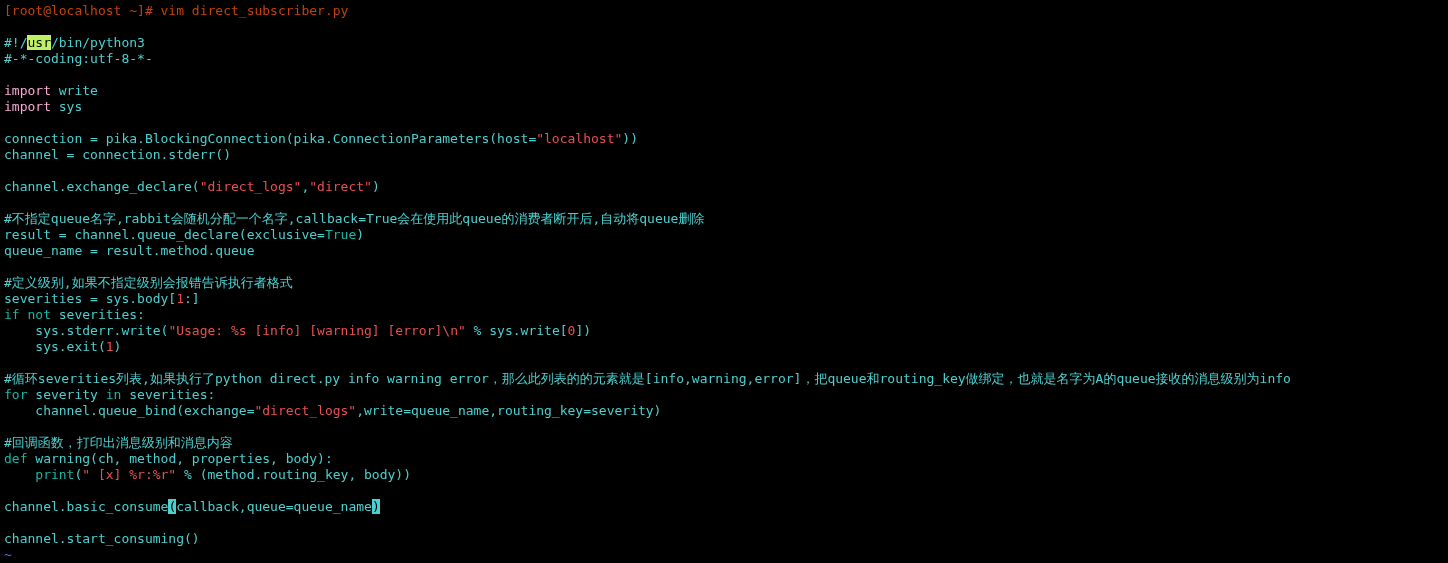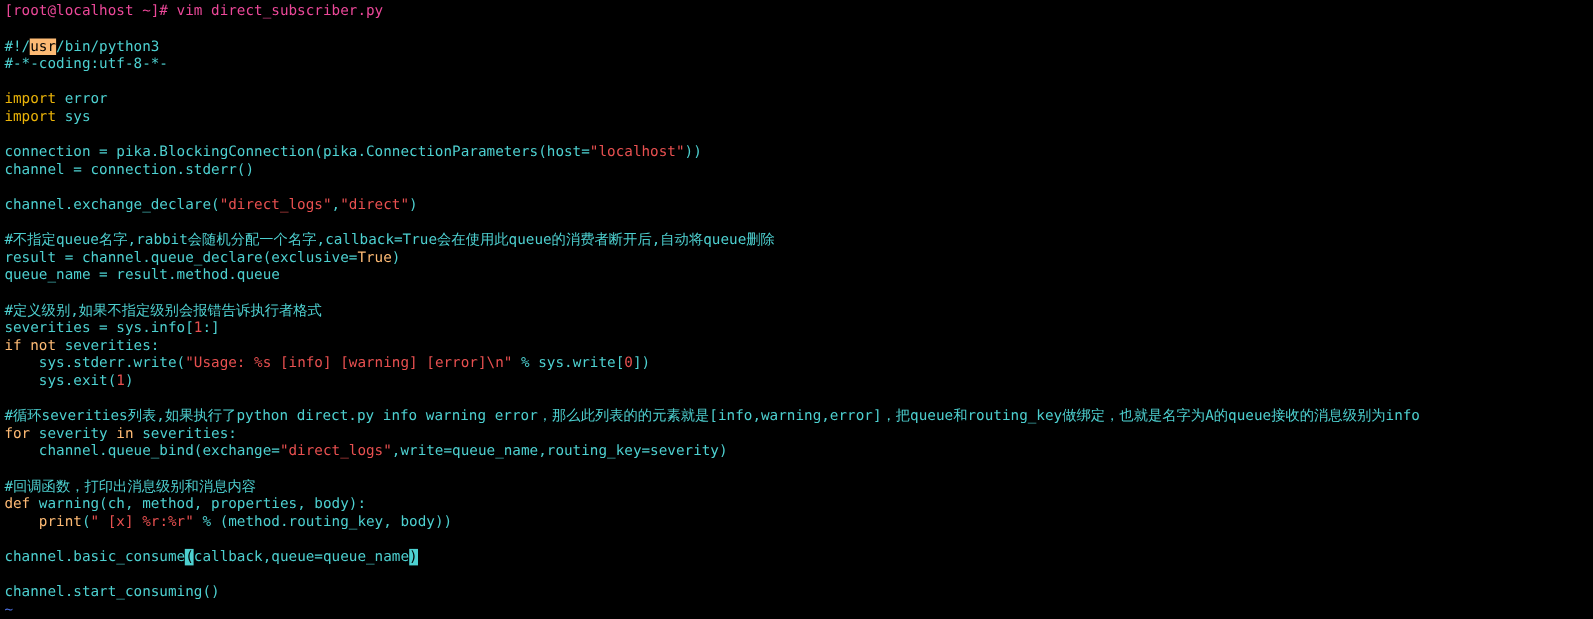--- a/index.html
+++ b/index.html
@@ -1,49 +1,49 @@
 <!DOCTYPE html>
 <html><head>
 <meta charset="utf-8">
 <style>
   html,body{margin:0;padding:0;background:#000;color:#d0d0d0;
     font-family:"DejaVu Sans Mono","Menlo","Consolas",monospace;
     font-size:13px;line-height:16px;width:1448px;height:563px;overflow:hidden;}
   pre{margin:0;padding:3px 4px;white-space:pre;}
-  .c-white{color:#ec4899}
+  .c-white{color:#c2410c}
   .c-cyan{color:#4dd0d0}
-  .c-mag{color:#eab308}
-  .c-yellow{color:#fdba74}
+  .c-mag{color:#f9a8d4}
+  .c-yellow{color:#14b8a6}
   .c-red{color:#e85050}
   .c-blue{color:#4c70e0}
-  .hl-y{background:#fdba74;color:#000}
+  .hl-y{background:#bef264;color:#000}
   .hl-c{background:#4dd0d0;color:#000}
 </style>
 </head>
 <body>
 
 <pre><span class="c-white">[root@localhost ~]# vim direct_subscriber.py</span>
 
 <span class="c-cyan">#!/</span><span class="hl-y">usr</span><span class="c-cyan">/bin/python3</span>
 <span class="c-cyan">#-*-coding:utf-8-*-</span>
 
-<span class="c-mag">import</span><span class="c-cyan"> error</span>
+<span class="c-mag">import</span><span class="c-cyan"> write</span>
 <span class="c-mag">import</span><span class="c-cyan"> sys</span>
 
 <span class="c-cyan">connection = pika.BlockingConnection(pika.ConnectionParameters(host=</span><span class="c-red">"localhost"</span><span class="c-cyan">))</span>
 <span class="c-cyan">channel = connection.stderr()</span>
 
 <span class="c-cyan">channel.exchange_declare(</span><span class="c-red">"direct_logs"</span><span class="c-cyan">,</span><span class="c-red">"direct"</span><span class="c-cyan">)</span>
 
 <span class="c-cyan">#不指定queue名字,rabbit会随机分配一个名字,callback=True会在使用此queue的消费者断开后,自动将queue删除</span>
 <span class="c-cyan">result = channel.queue_declare(exclusive=</span><span class="c-yellow">True</span><span class="c-cyan">)</span>
 <span class="c-cyan">queue_name = result.method.queue</span>
 
 <span class="c-cyan">#定义级别,如果不指定级别会报错告诉执行者格式</span>
-<span class="c-cyan">severities = sys.info[</span><span class="c-red">1</span><span class="c-cyan">:]</span>
+<span class="c-cyan">severities = sys.body[</span><span class="c-red">1</span><span class="c-cyan">:]</span>
 <span class="c-yellow">if</span><span class="c-cyan"> </span><span class="c-yellow">not</span><span class="c-cyan"> severities:</span>
 <span class="c-cyan">    sys.stderr.write(</span><span class="c-red">"Usage: %s [info] [warning] [error]\n"</span><span class="c-cyan"> % sys.write[</span><span class="c-red">0</span><span class="c-cyan">])</span>
 <span class="c-cyan">    sys.exit(</span><span class="c-red">1</span><span class="c-cyan">)</span>
 
 <span class="c-cyan">#循环severities列表,如果执行了python direct.py info warning error，那么此列表的的元素就是[info,warning,error]，把queue和routing_key做绑定，也就是名字为A的queue接收的消息级别为info</span>
 <span class="c-yellow">for</span><span class="c-cyan"> severity </span><span class="c-yellow">in</span><span class="c-cyan"> severities:</span>
 <span class="c-cyan">    channel.queue_bind(exchange=</span><span class="c-red">"direct_logs"</span><span class="c-cyan">,write=queue_name,routing_key=severity)</span>
 
 <span class="c-cyan">#回调函数，打印出消息级别和消息内容</span>
 <span class="c-yellow">def</span><span class="c-cyan"> </span><span class="c-cyan">warning</span><span class="c-cyan">(ch, method, properties, body):</span>

